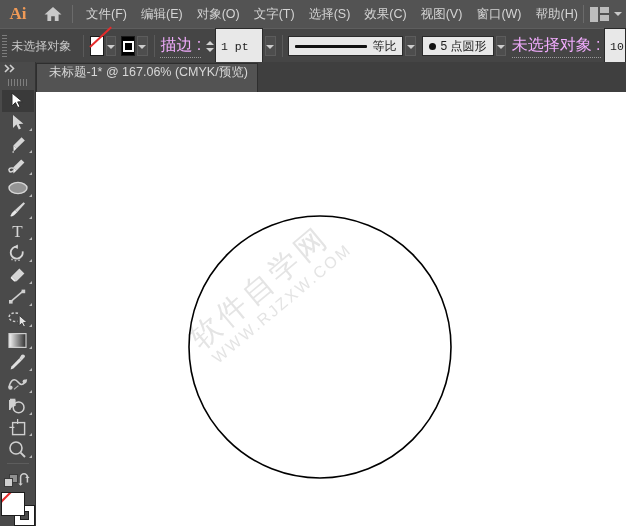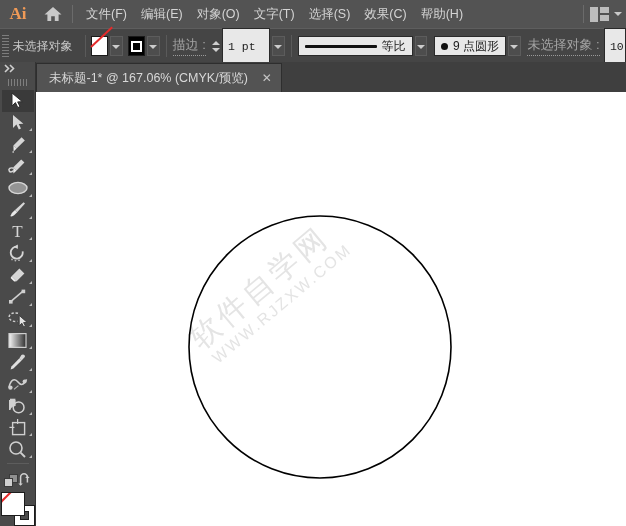--- a/index.html
+++ b/index.html
@@ -156,22 +156,22 @@
     cursor: default;
   }
   .dd-arrow .v {
     width: 0; height: 0;
     border-left: 4px solid transparent;
     border-right: 4px solid transparent;
     border-top: 4px solid #cccccc;
     margin-top: 1px;
   }
   .dotted-label {
-    font-size: 13px;
-    color: #a3a3a3;
+    font-size: 16px;
+    color: #f0abfc;
     border-bottom: 1px dotted #9a9a9a;
     padding-bottom: 1px;
     white-space: nowrap;
     cursor: default;
   }
   .stepper {
     width: 13px; height: 20px;
     display: flex; flex-direction: column;
     align-items: center; justify-content: center;
     gap: 3px;
@@ -240,20 +240,21 @@
     height: 29px;
     background: #535353;
     border: 1px solid #2e2e2e;
     border-bottom: none;
     box-sizing: border-box;
     display: flex;
     align-items: center;
     gap: 14px;
     padding: 0 9px 0 12px;
     cursor: default;
+    flex-direction: column;
   }
   .doc-tab-title {
     font-size: 12.5px;
     color: #d8d8d8;
     white-space: nowrap;
   }
   .tab-close {
     font-size: 12px;
     color: #c6c6c6;
     line-height: 1;
@@ -430,20 +431,22 @@
       </svg>
     </div>
     <div class="menu-sep"></div>
     <div class="menu-items">
       <div class="menu-item">文件(F)</div>
       <div class="menu-item">编辑(E)</div>
       <div class="menu-item">对象(O)</div>
       <div class="menu-item">文字(T)</div>
       <div class="menu-item">选择(S)</div>
       <div class="menu-item">效果(C)</div>
+      <div class="menu-item">视图(V)</div>
+      <div class="menu-item">窗口(W)</div>
       <div class="menu-item">帮助(H)</div>
     </div>
     <div class="menubar-right">
       <div class="menu-sep"></div>
       <div class="ws-icon">
         <div class="ws-blk ws-tall"></div>
         <div class="col">
           <div class="ws-blk ws-sm"></div>
           <div class="ws-blk ws-sm"></div>
         </div>
@@ -495,21 +498,21 @@
       <span>等比</span>
     </div>
     <div class="dd-arrow">
         <span class="v"></span>
       </div>
 
     <div style="width:9px"></div>
 
     <div class="combo-field">
       <span class="brush-dot"></span>
-      <span>9 点圆形</span>
+      <span>5 点圆形</span>
     </div>
     <div class="dd-arrow">
         <span class="v"></span>
       </div>
 
     <div style="width:9px"></div>
 
     <div class="dotted-label">未选择对象 :</div>
     <div style="width:6px"></div>
     <div class="num-field" style="min-width:22px;">10</div>

